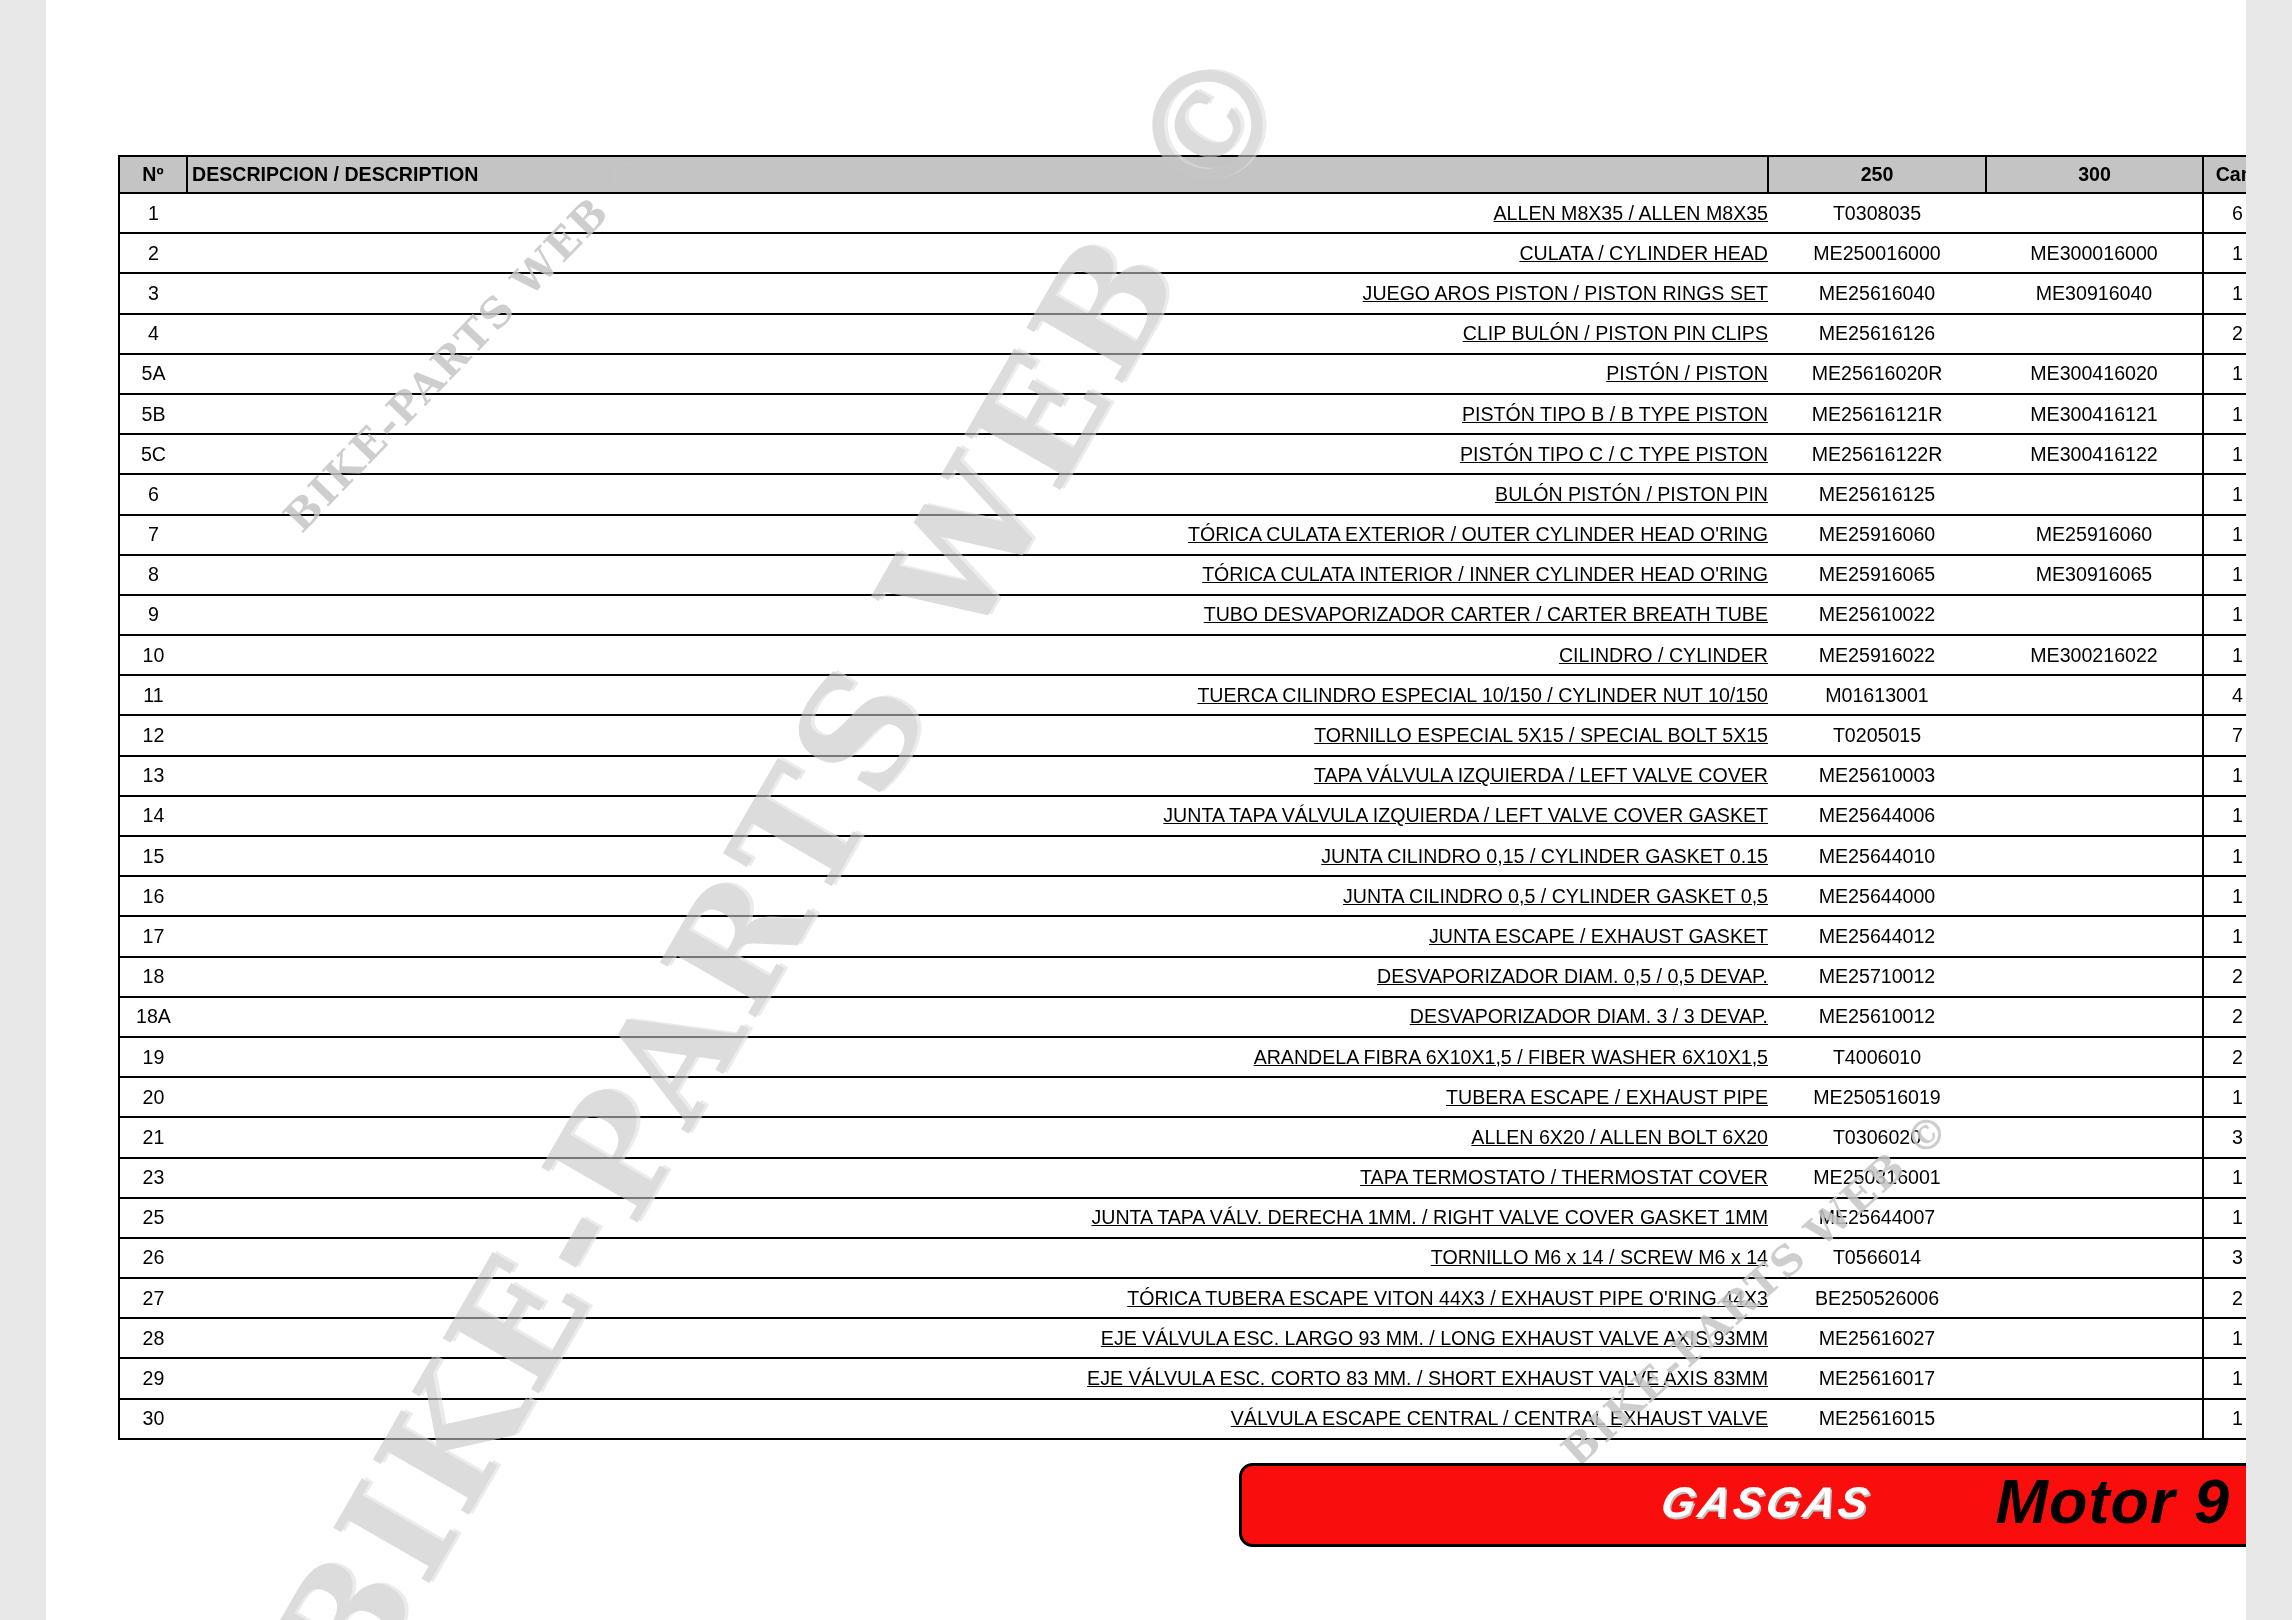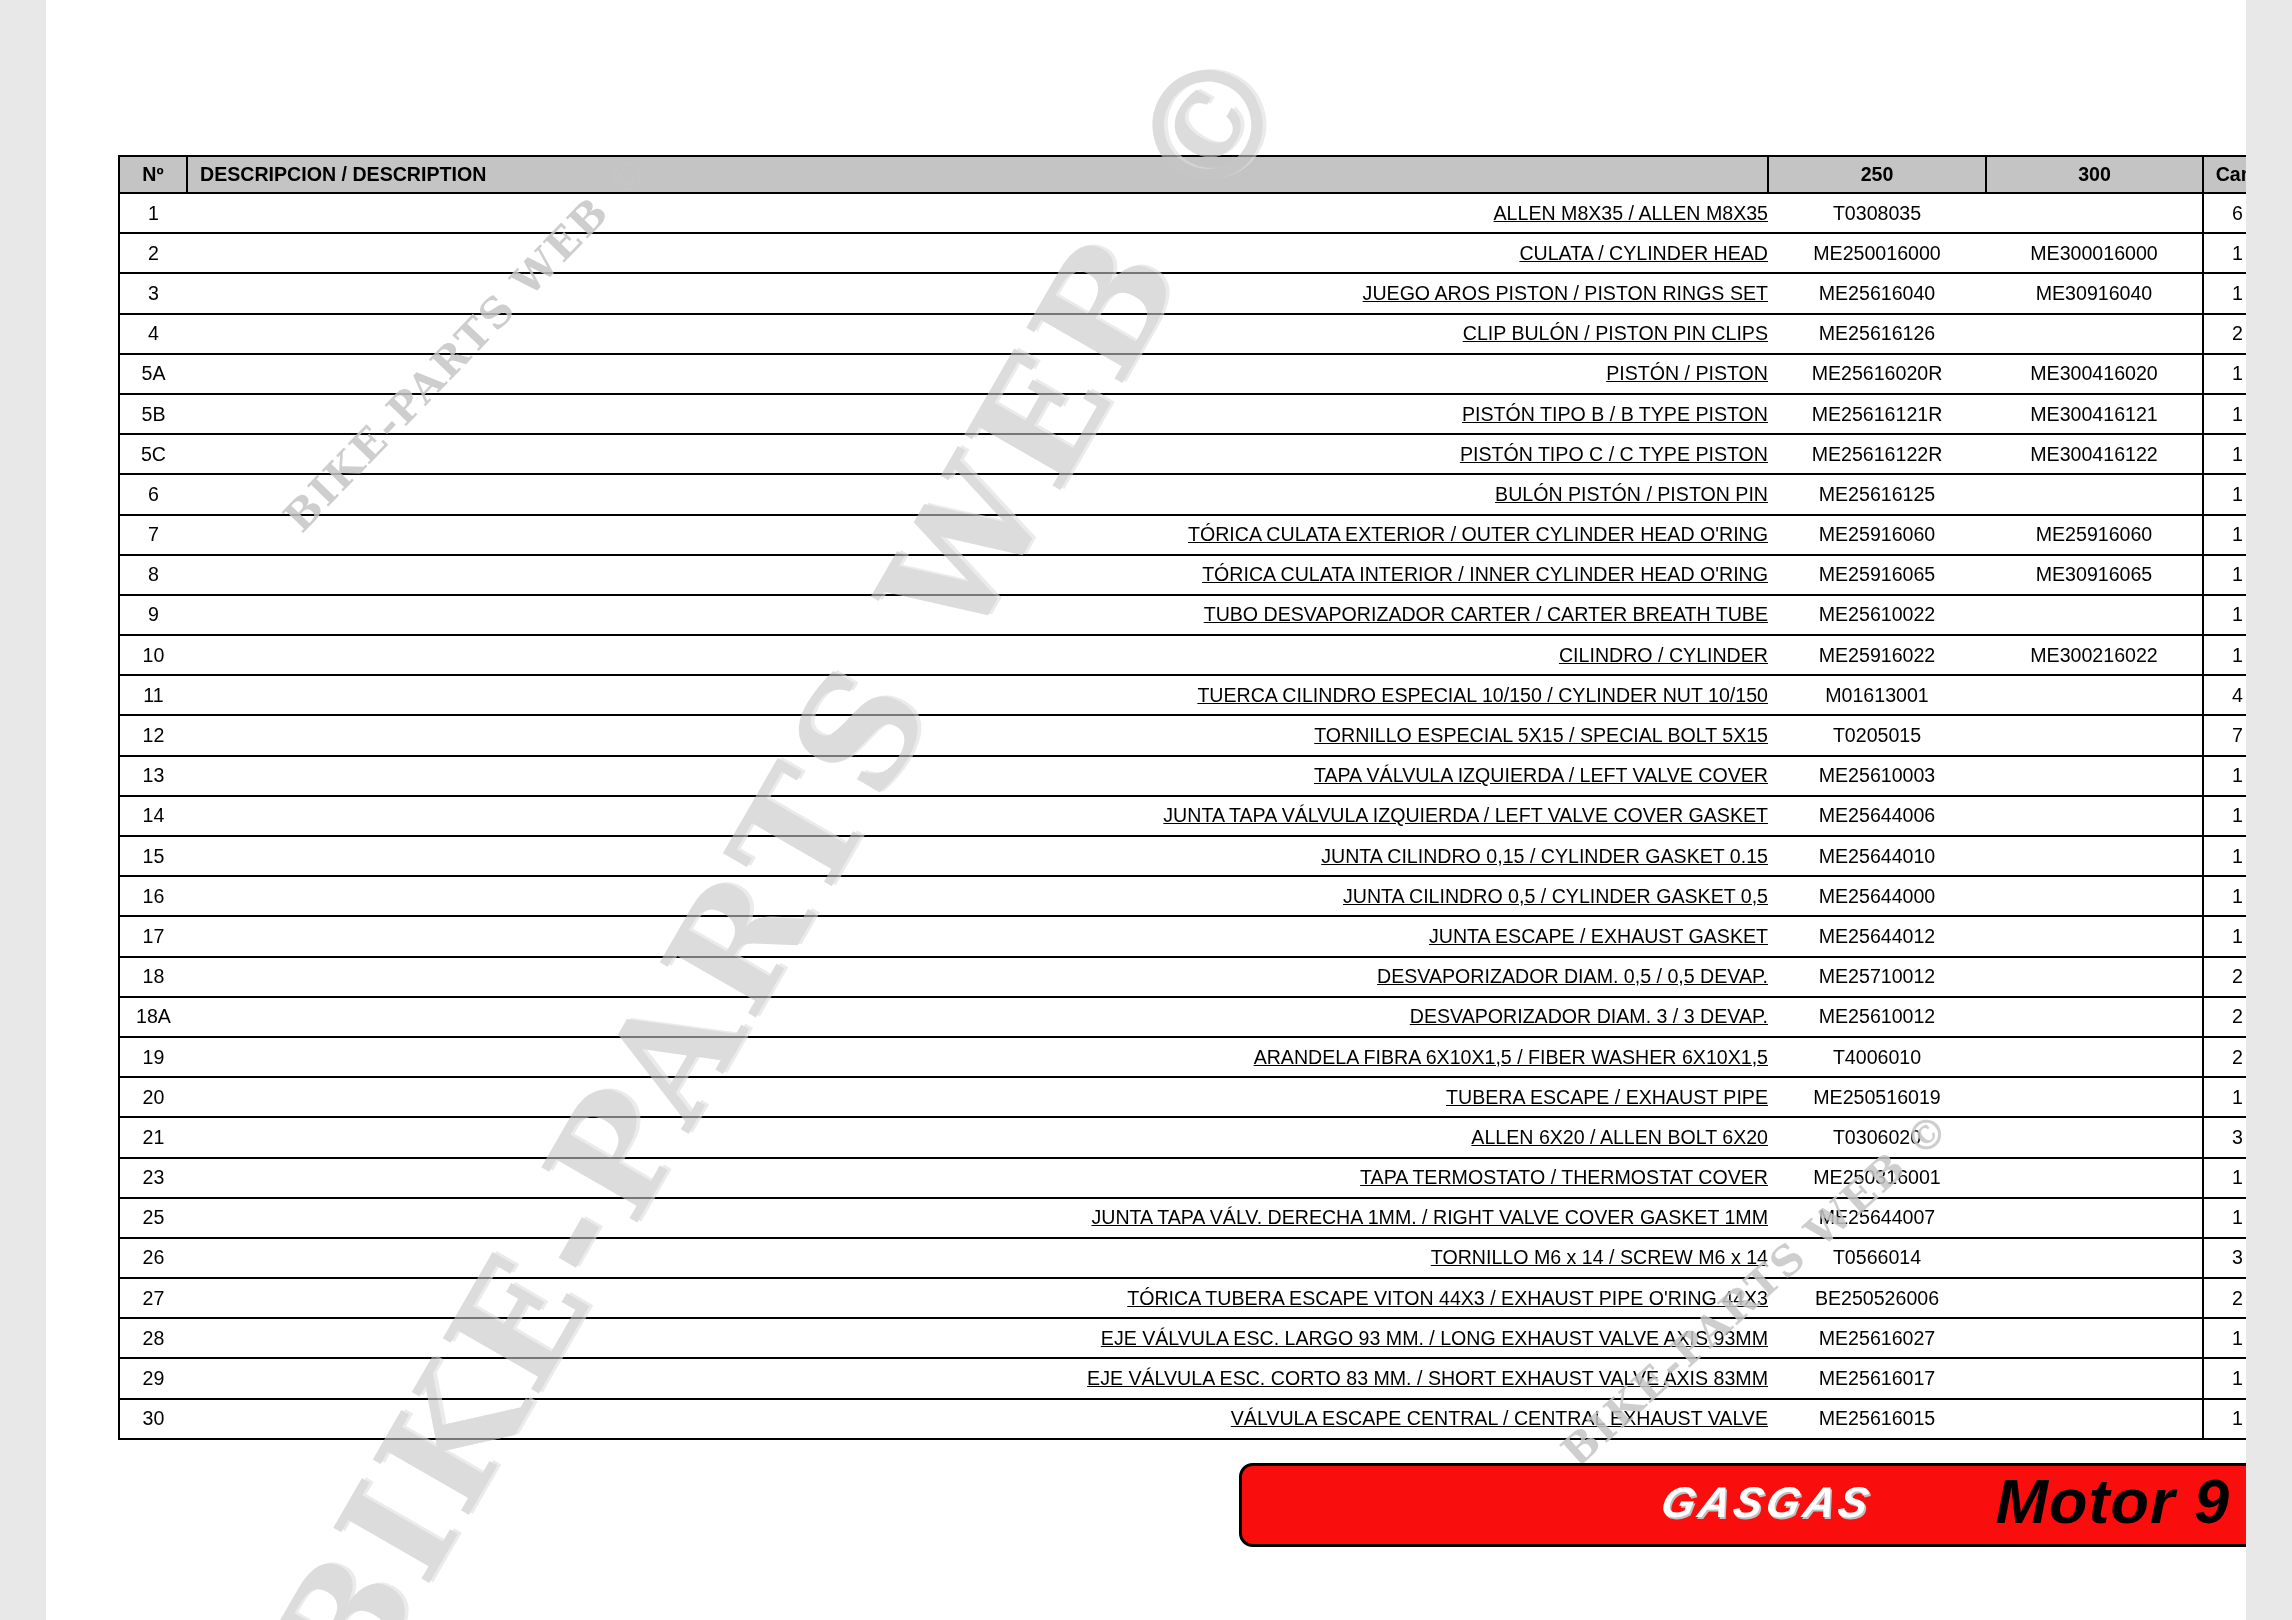--- a/index.html
+++ b/index.html
@@ -22,21 +22,21 @@
   table.parts col.w-num{width:68px;}
   table.parts col.w-desc{width:1581px;}
   table.parts col.w-250{width:218px;}
   table.parts col.w-300{width:217px;}
   table.parts col.w-cant{width:69px;}
   table.parts thead th{
     background:var(--header-gray);
     border:2.9px solid var(--border-black);
     font-weight:bold; height:35px; text-align:center; padding:0;
   }
-  table.parts thead th.c-desc{text-align:left; padding-left:12px;}
+  table.parts thead th.c-desc{text-align:left; padding-left:4px;}
   table.parts tbody td{
     border-top:2.9px solid var(--border-black);
     height:36px; padding:0; text-align:center; overflow:hidden; white-space:nowrap;
   }
   table.parts tbody td.c-desc{text-align:right; padding-left:11.8px;text-decoration:underline;}
   table.parts tbody td.c-cant{border-left:2.9px solid var(--border-black);}
   
   .wm{
     position:absolute; z-index:2; pointer-events:none; white-space:nowrap;
     font-family:"DejaVu Serif", serif; font-weight:bold; color:var(--watermark-gray);

